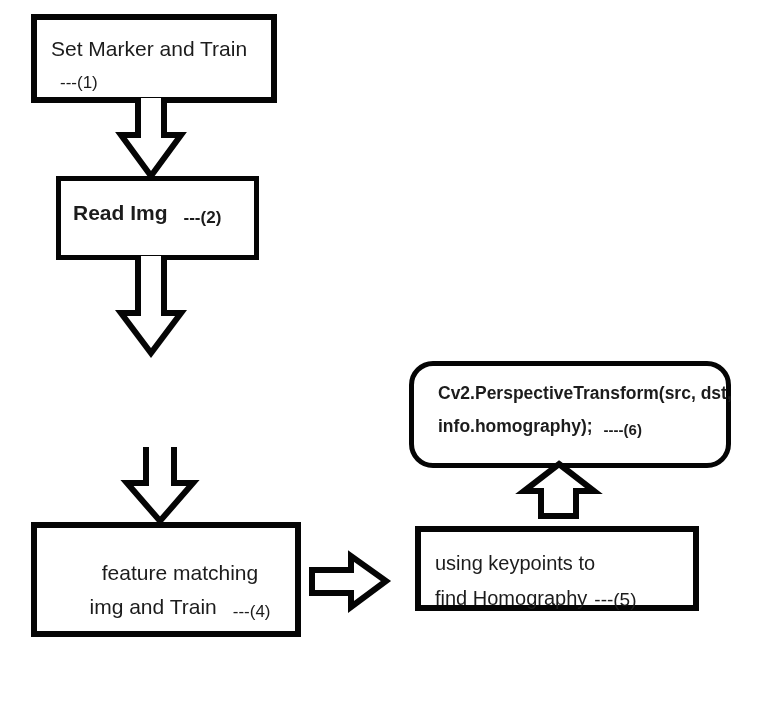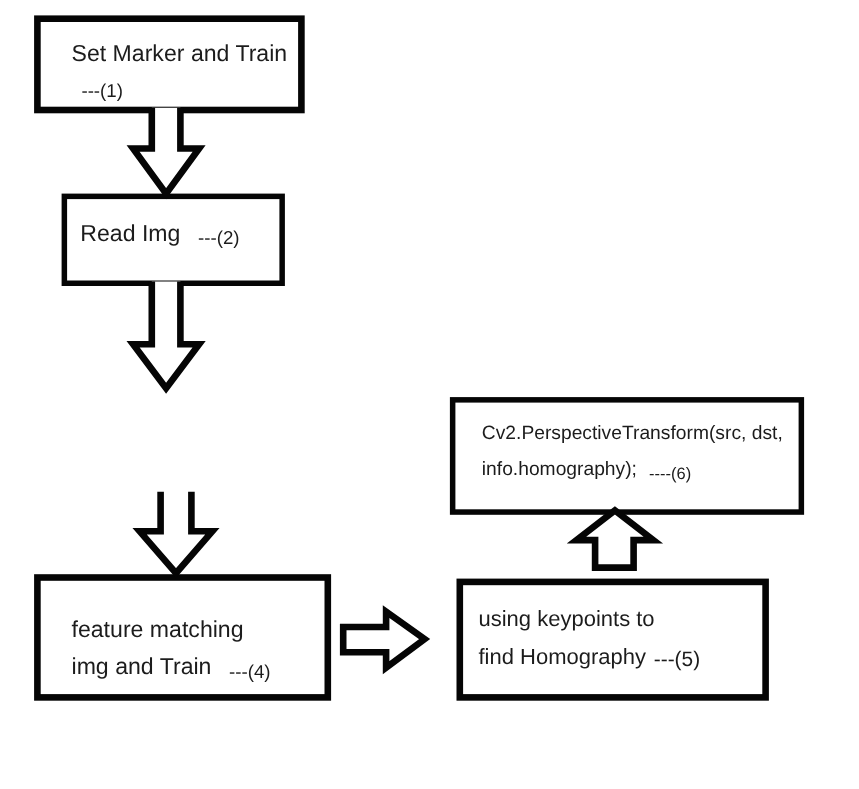--- a/index.html
+++ b/index.html
@@ -15,21 +15,21 @@
     font-family: "Liberation Sans", "DejaVu Sans", sans-serif;
     color: #1c1c1c;
     overflow: hidden;
   }
   .box {
     position: absolute;
     box-sizing: border-box;
     background: #ffffff;
     border: 6px solid #050505;
   }
-  .thin { border-width: 5px; }
+  .thin { border-width: 5px; font-weight: bold; }
   .line {
     font-size: 21px;
     line-height: 30px;
     white-space: nowrap;
   }
   .ref-line {
     font-size: 17px;
     line-height: 24px;
     white-space: nowrap;
   }
@@ -39,33 +39,33 @@
   }
   .arrow { position: absolute; overflow: visible; }
   .arrow path {
     fill: #ffffff;
     stroke: #050505;
     stroke-width: 6;
     stroke-miterlimit: 12;
   }
 
   
-  #box1 { left: 31px;  top: 14px;  width: 246px; height: 89px;  padding: 14px 0 0 28px; }
+  #box1 { left: 31px;  top: 14px;  width: 246px; height: 89px;  padding: 14px 0 0 14px; }
   #box1 .ref-line { margin-top: 7px; padding-left: 9px; }
   #box2 { left: 56px;  top: 176px; width: 203px; height: 84px;  padding: 17px 0 0 12px; }
   #box2 .ref-inline { margin-left: 16px; }
   #box3 { left: 37px;  top: 354px; width: 237px; height: 97px;  padding: 16px 0 0 7px; }
   #box3 .ref-line { margin-top: 13px; padding-left: 7px; }
   #box4 { left: 31px;  top: 522px; width: 270px; height: 115px; padding: 28px 0 0 28px; }
-  #box4 .line { line-height: 34px; }
+  #box4 .line { line-height: 34px; text-align: center; }
   #box4 .ref-inline { margin-left: 16px; }
-  #box5 { left: 415px; top: 526px; width: 284px; height: 111px; padding: 14px 0 0 14px; }
+  #box5 { left: 415px; top: 526px; width: 284px; height: 85px; padding: 14px 0 0 14px; }
   #box5 .line { font-size: 20px; line-height: 35px; }
   #box5 .ref-inline { font-size: 19px; margin-left: 7px; vertical-align: -1px; }
-  #box6 { left: 409px; top: 361px; width: 322px; height: 107px; padding: 11px 0 0 24px; }
+  #box6 { left: 409px; top: 361px; width: 322px; height: 107px; padding: 11px 0 0 24px; border-radius: 24px; }
   #box6 .line { font-size: 17.5px; line-height: 33px; }
   #box6 .ref-inline { font-size: 15px; margin-left: 11px; vertical-align: -3px; }
 
   
   #arrow-1 { left: 118px; top: 98px;  width: 66px; height: 82px; }
   #arrow-2 { left: 118px; top: 256px; width: 66px; height: 100px; }
   #arrow-3 { left: 124px; top: 447px; width: 72px; height: 77px; }
   #arrow-4 { left: 309px; top: 553px; width: 80px; height: 57px; }
   #arrow-5 { left: 521px; top: 462px; width: 76px; height: 57px; }
 </style>

